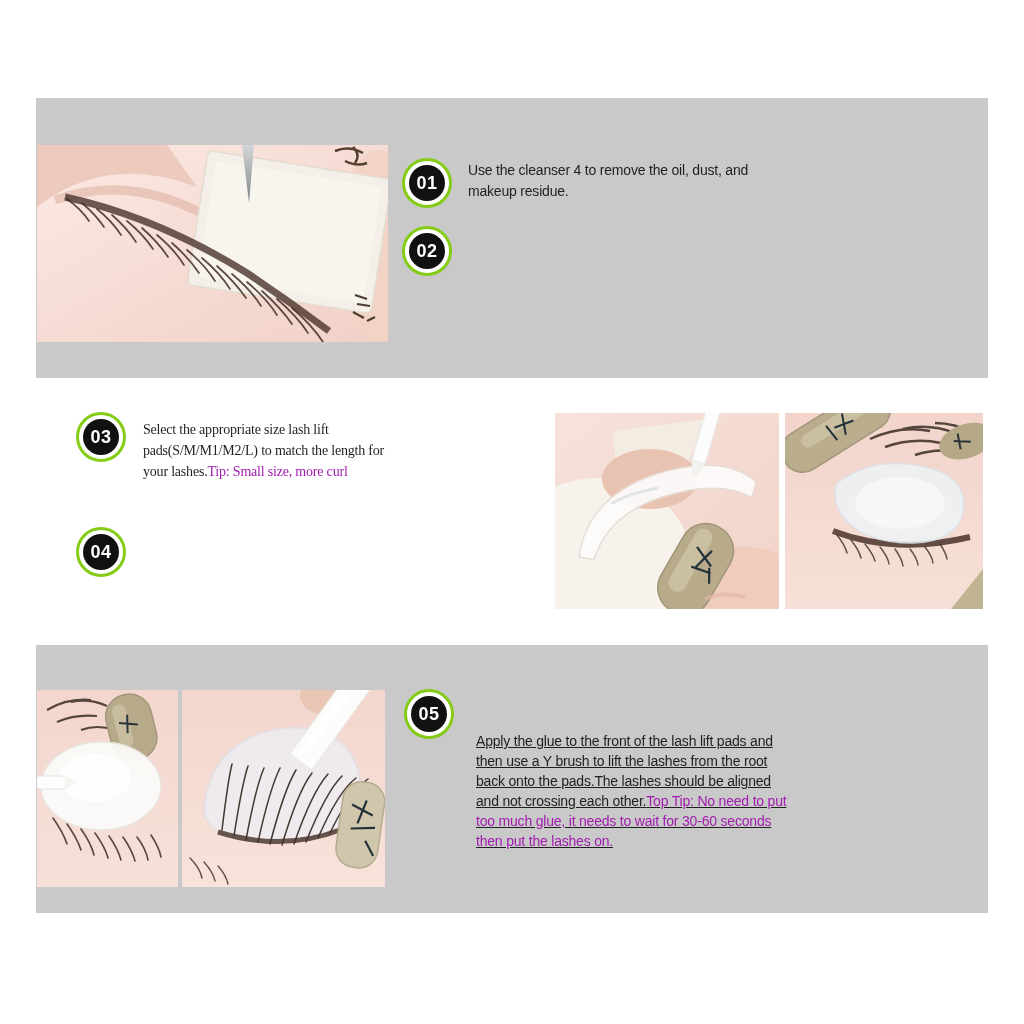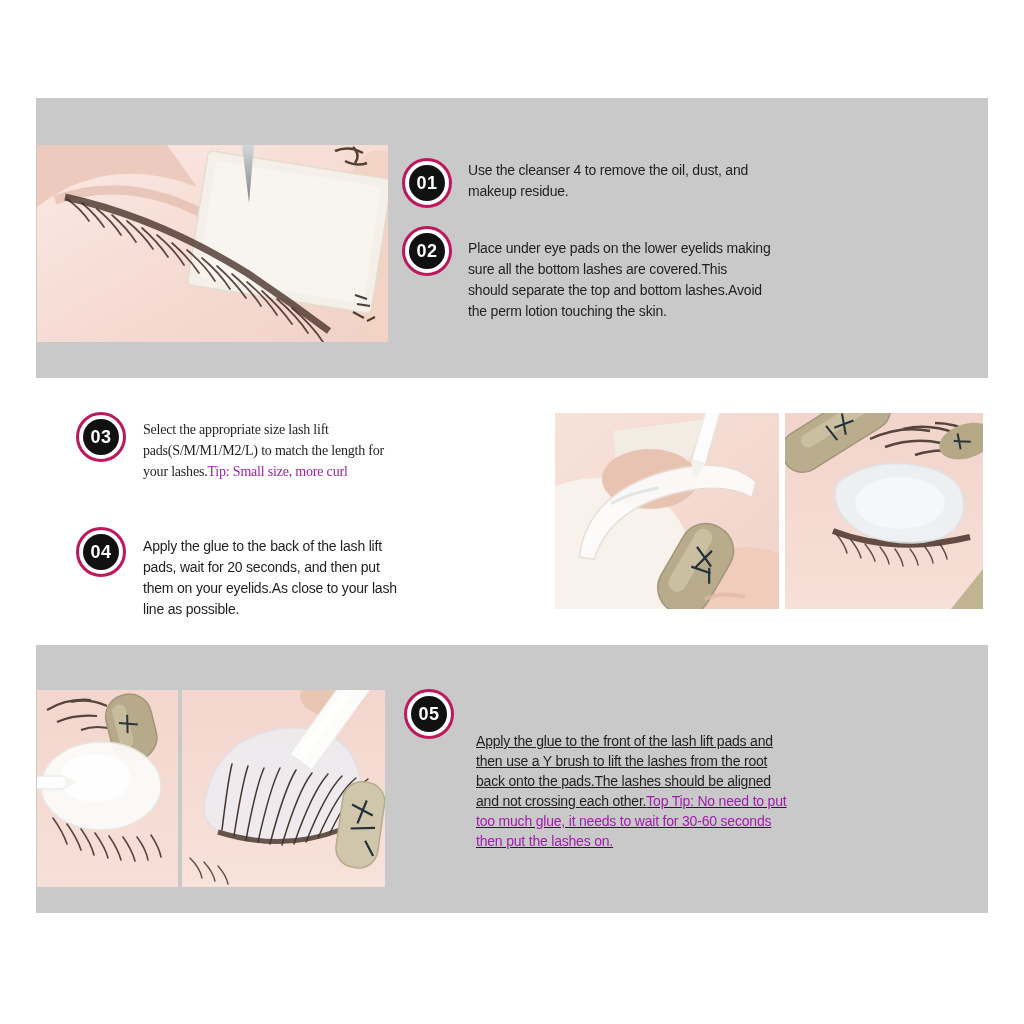--- a/index.html
+++ b/index.html
@@ -15,21 +15,21 @@
   .photo { position:absolute; overflow:hidden; }
   .photo svg { display:block; width:100%; height:100%; }
   #photo-top  { left:37px;  top:145px; width:351px; height:197px; }
   #photo-mid1 { left:555px; top:413px; width:224px; height:196px; }
   #photo-mid2 { left:785px; top:413px; width:198px; height:196px; }
   #photo-bot1 { left:37px;  top:690px; width:141px; height:197px; }
   #photo-bot2 { left:182px; top:690px; width:203px; height:197px; }
 
   .badge {
     position:absolute; width:50px; height:50px; border-radius:50%;
-    border:3px solid #be185d; background:#ffffff; box-sizing:border-box;
+    border:3px solid #84cc16; background:#ffffff; box-sizing:border-box;
     display:flex; align-items:center; justify-content:center;
   }
   .badge .inner {
     width:36px; height:36px; border-radius:50%; background:#111;
     color:#fff; display:flex; align-items:center; justify-content:center;
     font-size:18px; font-weight:bold; letter-spacing:0.5px;
   }
   #badge-01 { left:402px; top:158px; }
   #badge-02 { left:402px; top:226px; }
   #badge-03 { left:76px;  top:412px; }
@@ -86,39 +86,31 @@
 
   <div class="badge" id="badge-01">
     <div class="inner">01</div>
   </div>
   <div class="step-text" id="text-01"><span>Use the cleanser 4 to remove the oil, dust, and
 makeup residue.</span></div>
 
   <div class="badge" id="badge-02">
     <div class="inner">02</div>
   </div>
-  <div class="step-text" id="text-02"><span>Place under eye pads on the lower eyelids making
-sure all the bottom lashes are covered.This
-should separate the top and bottom lashes.Avoid
-the perm lotion touching the skin.</span></div>
 
   <div class="badge" id="badge-03">
     <div class="inner">03</div>
   </div>
   <div class="step-text" id="text-03"><span>Select the appropriate size lash lift
 pads(S/M/M1/M2/L) to match the length for
 your lashes.</span><span class="red">Tip: Small size, more curl</span></div>
 
   <div class="badge" id="badge-04">
     <div class="inner">04</div>
   </div>
-  <div class="step-text" id="text-04"><span>Apply the glue to the back of the lash lift
-pads, wait for 20 seconds, and then put
-them on your eyelids.As close to your lash
-line as possible.</span></div>
 
   <div class="photo" id="photo-mid1">
     <svg viewBox="0 0 224 196" preserveAspectRatio="none" aria-hidden="true">
       <defs>
         <linearGradient id="skinM1" x1="0" y1="0" x2="1" y2="1">
           <stop offset="0" stop-color="#f7e2da"></stop>
             <stop offset="1" stop-color="#f1d2c8"></stop>
         </linearGradient>
       </defs>
       <rect width="224" height="196" fill="url(#skinM1)"></rect>

